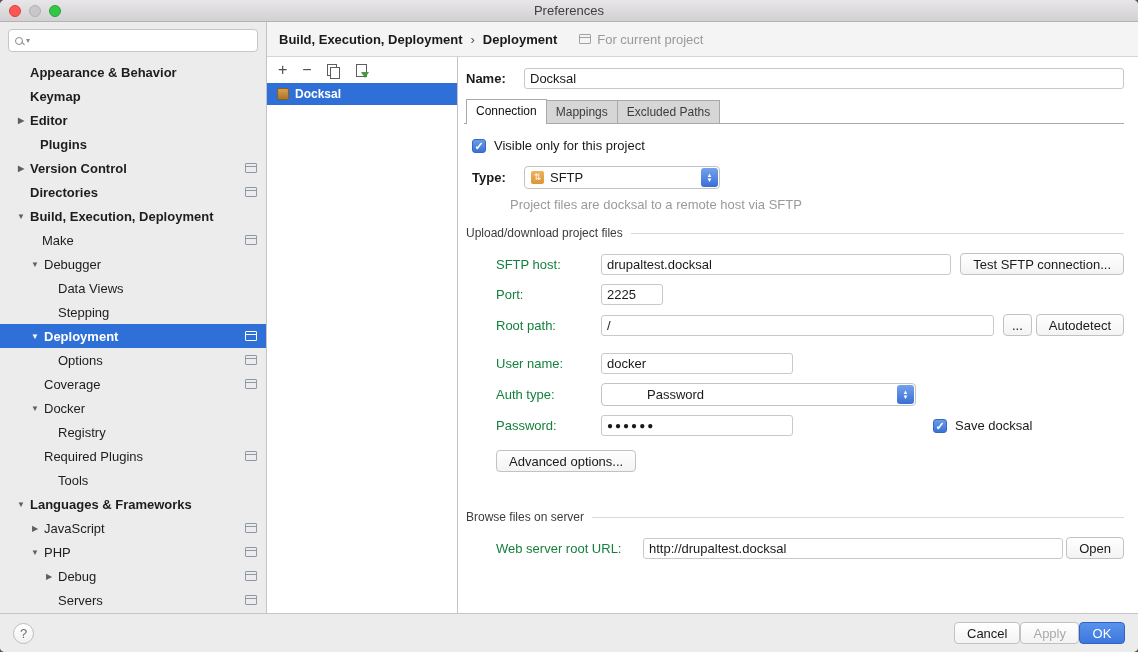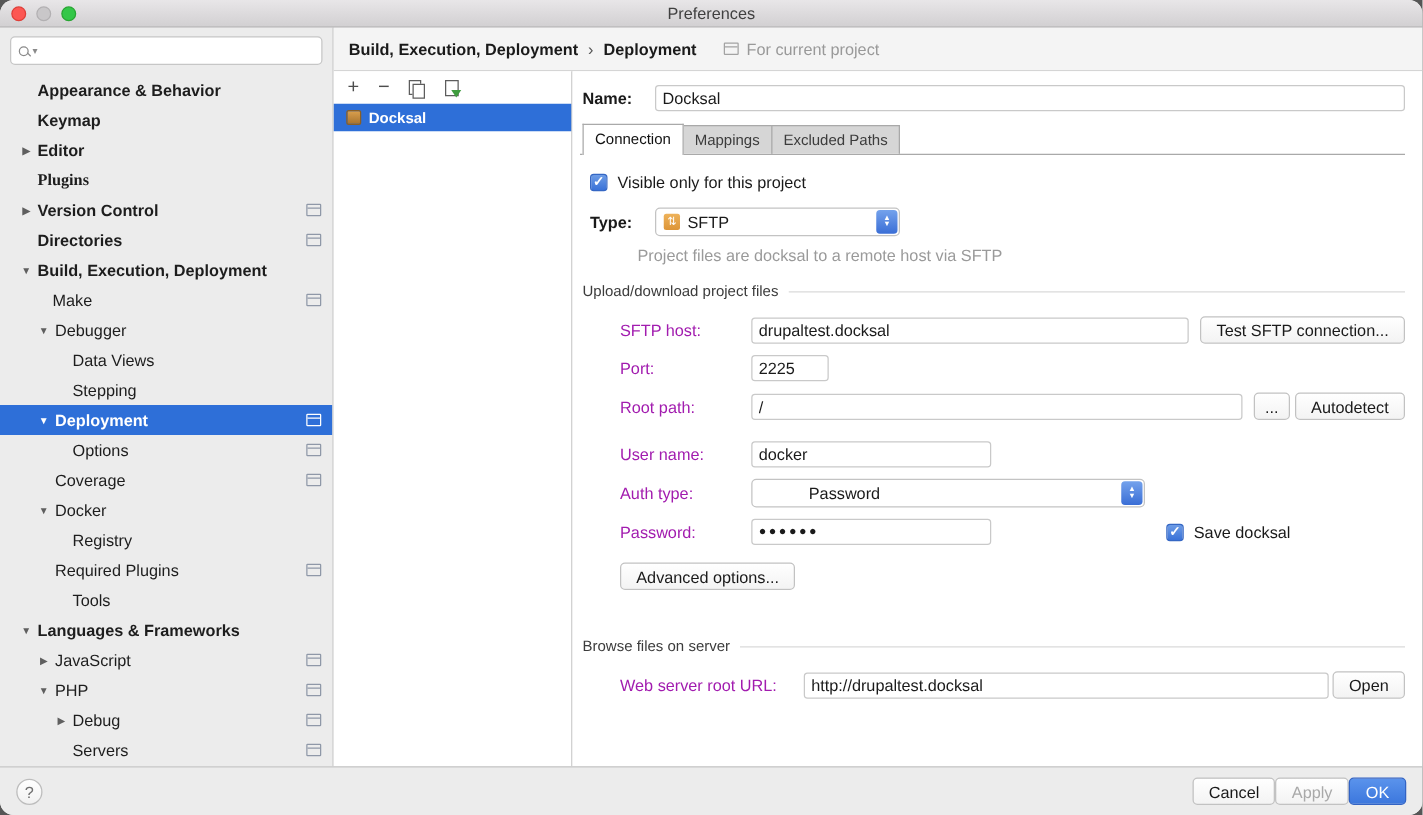--- a/index.html
+++ b/index.html
@@ -7,21 +7,21 @@
   body {
     width: 1138px; height: 652px;
     background: #565656;
     font-family: "Liberation Sans", sans-serif;
     font-size: 13px; color: #1a1a1a;
     -webkit-font-smoothing: antialiased;
   }
   .window {
     width: 1138px; height: 652px;
     display: flex; flex-direction: column;
-    border-radius: 11px; overflow: hidden;
+    border-radius: 5px; overflow: hidden;
     background: #ececec;
   }
 
   
   .titlebar {
     height: 22px; flex: 0 0 22px;
     background: linear-gradient(#e8e6e8, #d2d0d2);
     border-bottom: 1px solid #b4b2b4;
     position: relative; display: flex; align-items: center; justify-content: center;
   }
@@ -146,21 +146,21 @@
     display: flex; align-items: center; justify-content: center;
   }
   .sftp-ic::before { content: '⇅'; color: #fff; font-size: 9px; line-height: 1; }
 
   .type-help { color: #9a9a9a; margin: 2px 0 14px 44px; }
 
   .section { display: flex; align-items: center; gap: 8px; margin: 4px 0 13px 0; font-size: 12px; color: #3c3c3c; }
   .sec-line { flex: 1; height: 1px; background: #dadada; }
 
   .frow { display: flex; align-items: center; margin: 0 0 9px 0; padding-left: 30px; }
-  .flabel { width: 105px; flex: 0 0 105px; font-size: 13px; color: #a21caf; }
+  .flabel { width: 105px; flex: 0 0 105px; font-size: 13px; color: #15803d; }
   .flabel.wide { width: 147px; flex: 0 0 147px; }
   .w350 { width: 350px; }
   .w60  { width: 62px; }
   .w393 { width: 393px; }
   .w192 { width: 192px; }
   .w420 { width: 420px; }
   .pw { font-size: 10px; letter-spacing: 2px; }
   .gap-top { margin-top: 17px; }
 
   .btn {
@@ -223,21 +223,21 @@
             <span class="tree-label">Appearance &amp; Behavior</span>
           </div>
           <div class="tree-row bold" style="padding-left: 12px;">
             <span class="tree-arrow"></span>
             <span class="tree-label">Keymap</span>
           </div>
           <div class="tree-row bold" style="padding-left: 12px;">
             <span class="tree-arrow">▶</span>
             <span class="tree-label">Editor</span>
           </div>
-          <div class="tree-row bold" style="padding-left: 12px; font-family: Liberation Serif, serif;">
+          <div class="tree-row bold" style="padding-left: 22px;">
             <span class="tree-arrow"></span>
             <span class="tree-label">Plugins</span>
           </div>
           <div class="tree-row bold" style="padding-left: 12px;">
             <span class="tree-arrow">▶</span>
             <span class="tree-label">Version Control</span>
             <span class="proj-icon"></span>
           </div>
           <div class="tree-row bold" style="padding-left: 12px;">
             <span class="tree-arrow"></span>

